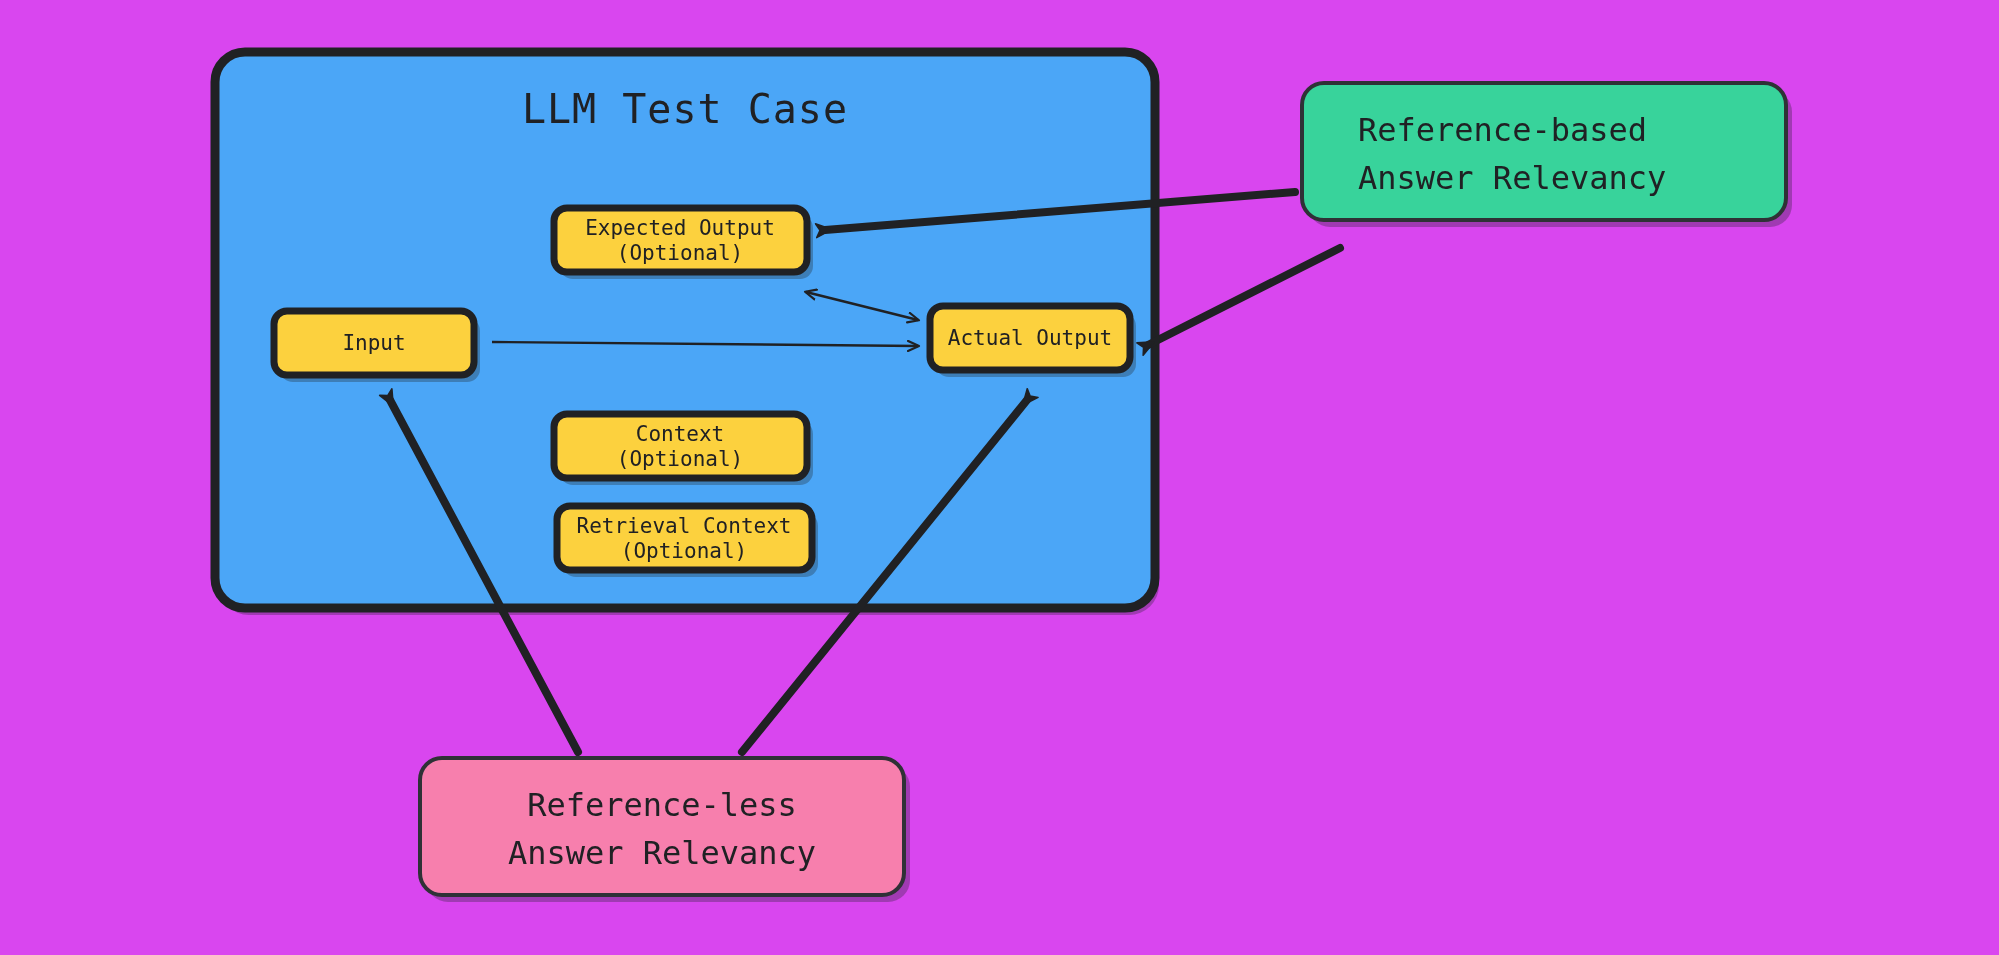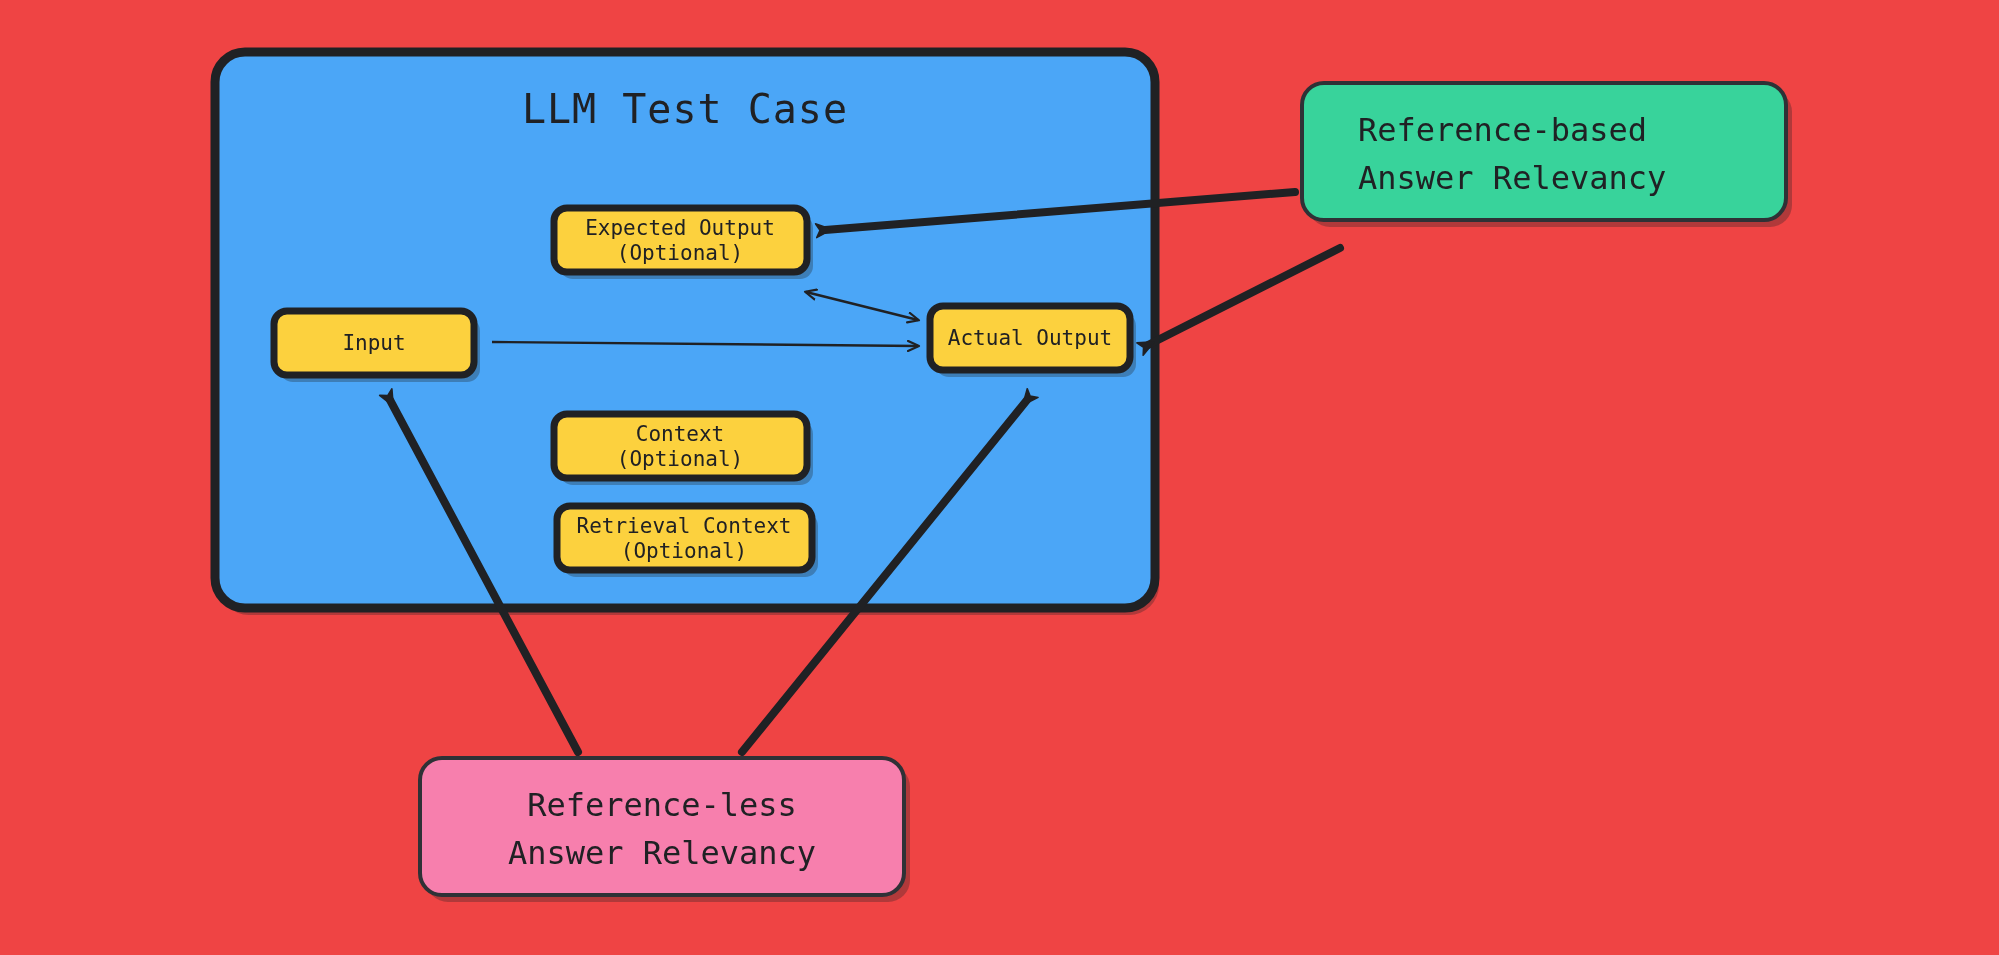--- a/index.html
+++ b/index.html
@@ -10,21 +10,21 @@
   body {
     width: 1999px;
     height: 955px;
     overflow: hidden;
     font-family: "DejaVu Sans Mono", "Liberation Mono", monospace;
   }
   #diagram-root {
     position: relative;
     width: 1999px;
     height: 955px;
-    background: #ef4444;
+    background: #d946ef;
     text-decoration: underline;
   }
   svg.canvas {
     position: absolute;
     top: 0;
     left: 0;
     width: 1999px;
     height: 955px;
   }
   .node-text {

